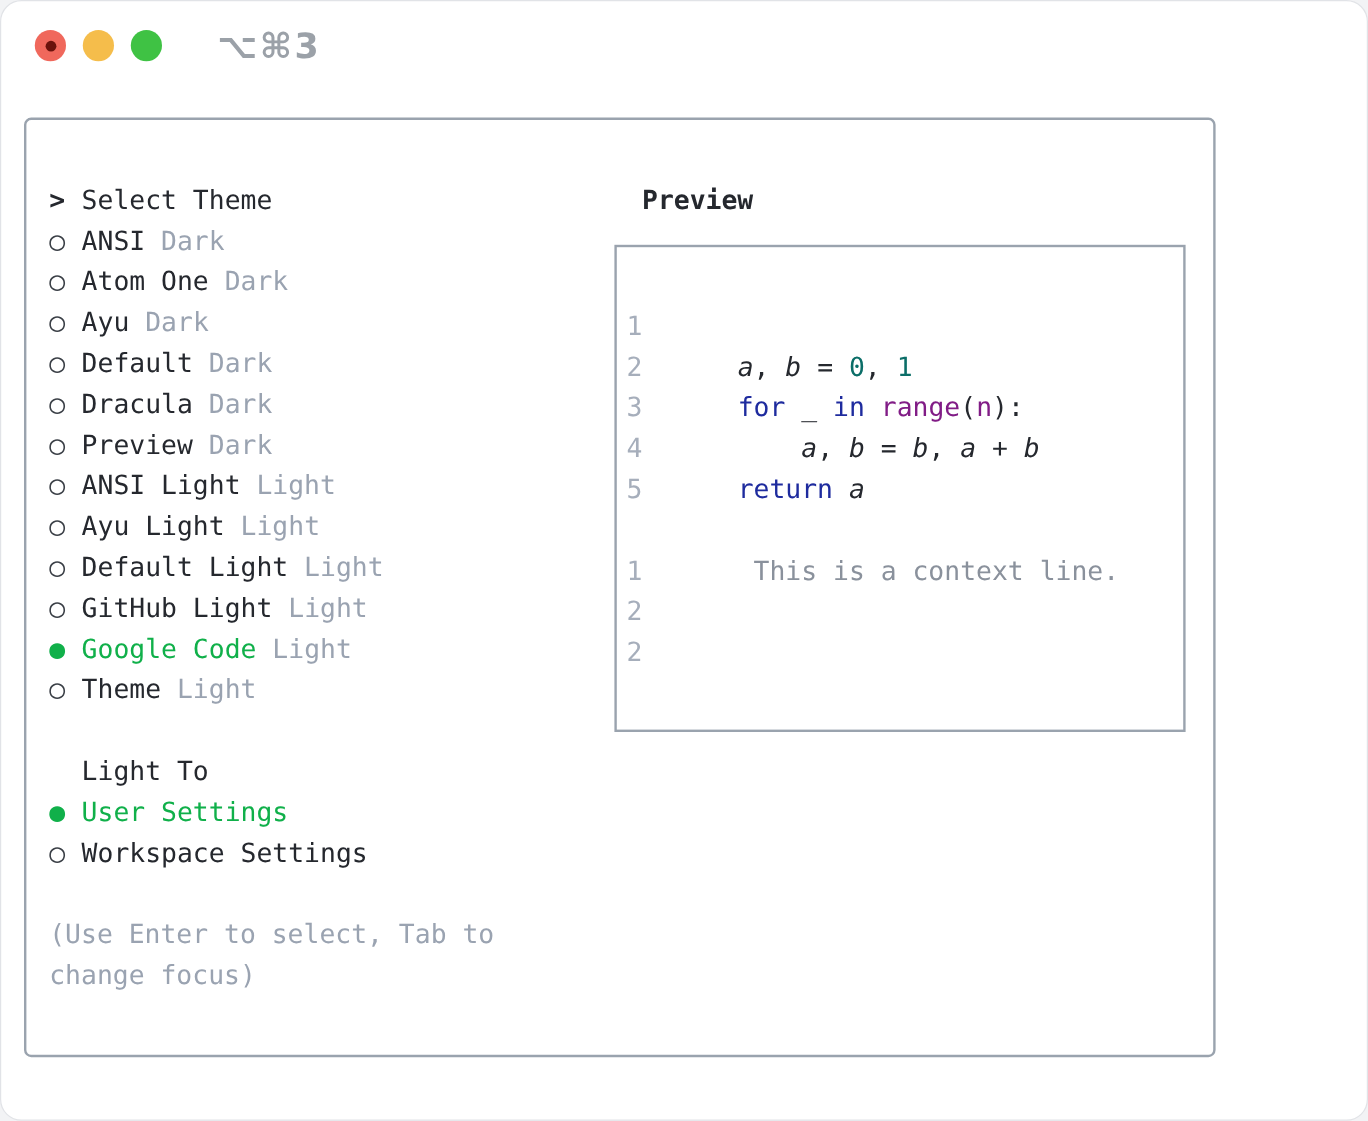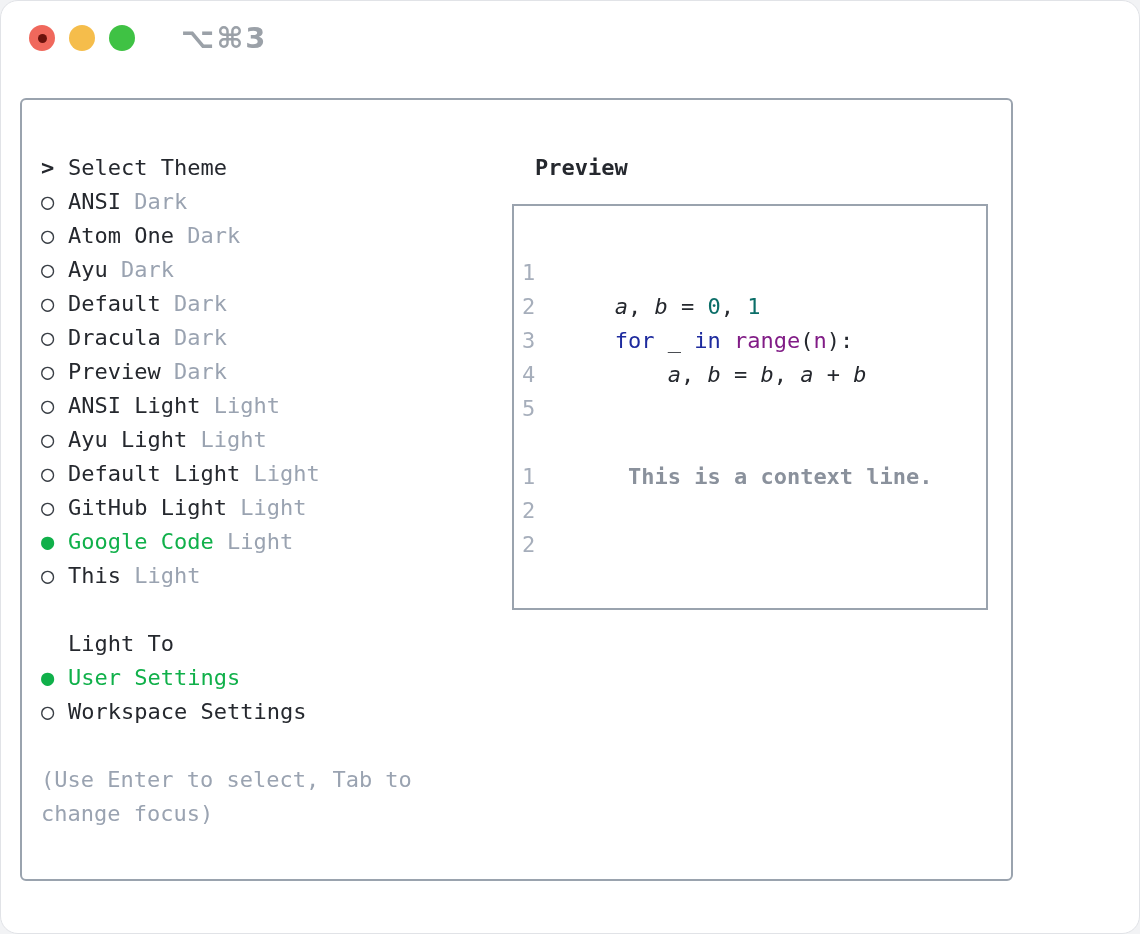--- a/index.html
+++ b/index.html
@@ -81,21 +81,21 @@
     padding:50px 0 0 8px;
     overflow:hidden;
   }
   .cline{display:flex;white-space:pre;line-height:34px;}
   .ln{flex:none;width:2ch;margin-right:1ch;color:var(--ln);}
   .tok-kw{color:var(--kw);}
   .tok-typ{color:var(--typ);}
   .tok-lit{color:var(--lit);}
   .tok-var{color:var(--text-dark);font-style:italic;}
   .tok-plain{color:var(--text-dark);}
-  .tok-ctx{color:#8a919c;font-weight:bold;}
+  .tok-ctx{color:#8a919c;}
   .tok-del{color:var(--diff-red);}
   .tok-add{color:var(--diff-green);}
 </style>
 </head>
 <body>
 
 <div class="window">
 
   <div class="titlebar">
     <span class="light red">
@@ -176,21 +176,21 @@
   </div>
 
   <div class="row option">
     <span class="bullet sel">●</span>
     <span class="name sel">Google Code</span>
     <span class="variant"> Light</span>
   </div>
 
   <div class="row option">
     <span class="bullet">○</span>
-    <span class="name">This</span>
+    <span class="name">Theme</span>
     <span class="variant"> Light</span>
   </div>
 </div>
 
       <div class="spacer"></div>
 
       <div class="row">
         <span class="bullet"></span>
         <span>Light To</span>
       </div>
@@ -232,20 +232,21 @@
     <span class="ctoks"><span class="tok-plain">    </span><span class="tok-kw">for</span><span class="tok-plain"> _ </span><span class="tok-kw">in</span><span class="tok-plain"> </span><span class="tok-typ">range</span><span class="tok-plain">(</span><span class="tok-typ">n</span><span class="tok-plain">):</span></span>
   </div>
 
   <div class="cline">
     <span class="ln">4</span>
     <span class="ctoks"><span class="tok-plain">        </span><span class="tok-var">a</span><span class="tok-plain">, </span><span class="tok-var">b</span><span class="tok-plain"> = </span><span class="tok-var">b</span><span class="tok-plain">, </span><span class="tok-var">a</span><span class="tok-plain"> + </span><span class="tok-var">b</span></span>
   </div>
 
   <div class="cline">
     <span class="ln">5</span>
+    <span class="ctoks"><span class="tok-plain">    </span><span class="tok-kw">return</span><span class="tok-plain"> </span><span class="tok-var">a</span></span>
   </div>
 
   <div class="cline">
     <span class="ln"></span>
     <span class="ctoks">&nbsp;</span>
   </div>
 
   <div class="cline">
     <span class="ln">1</span>
     <span class="ctoks"><span class="tok-ctx">     This is a context line.</span></span>

